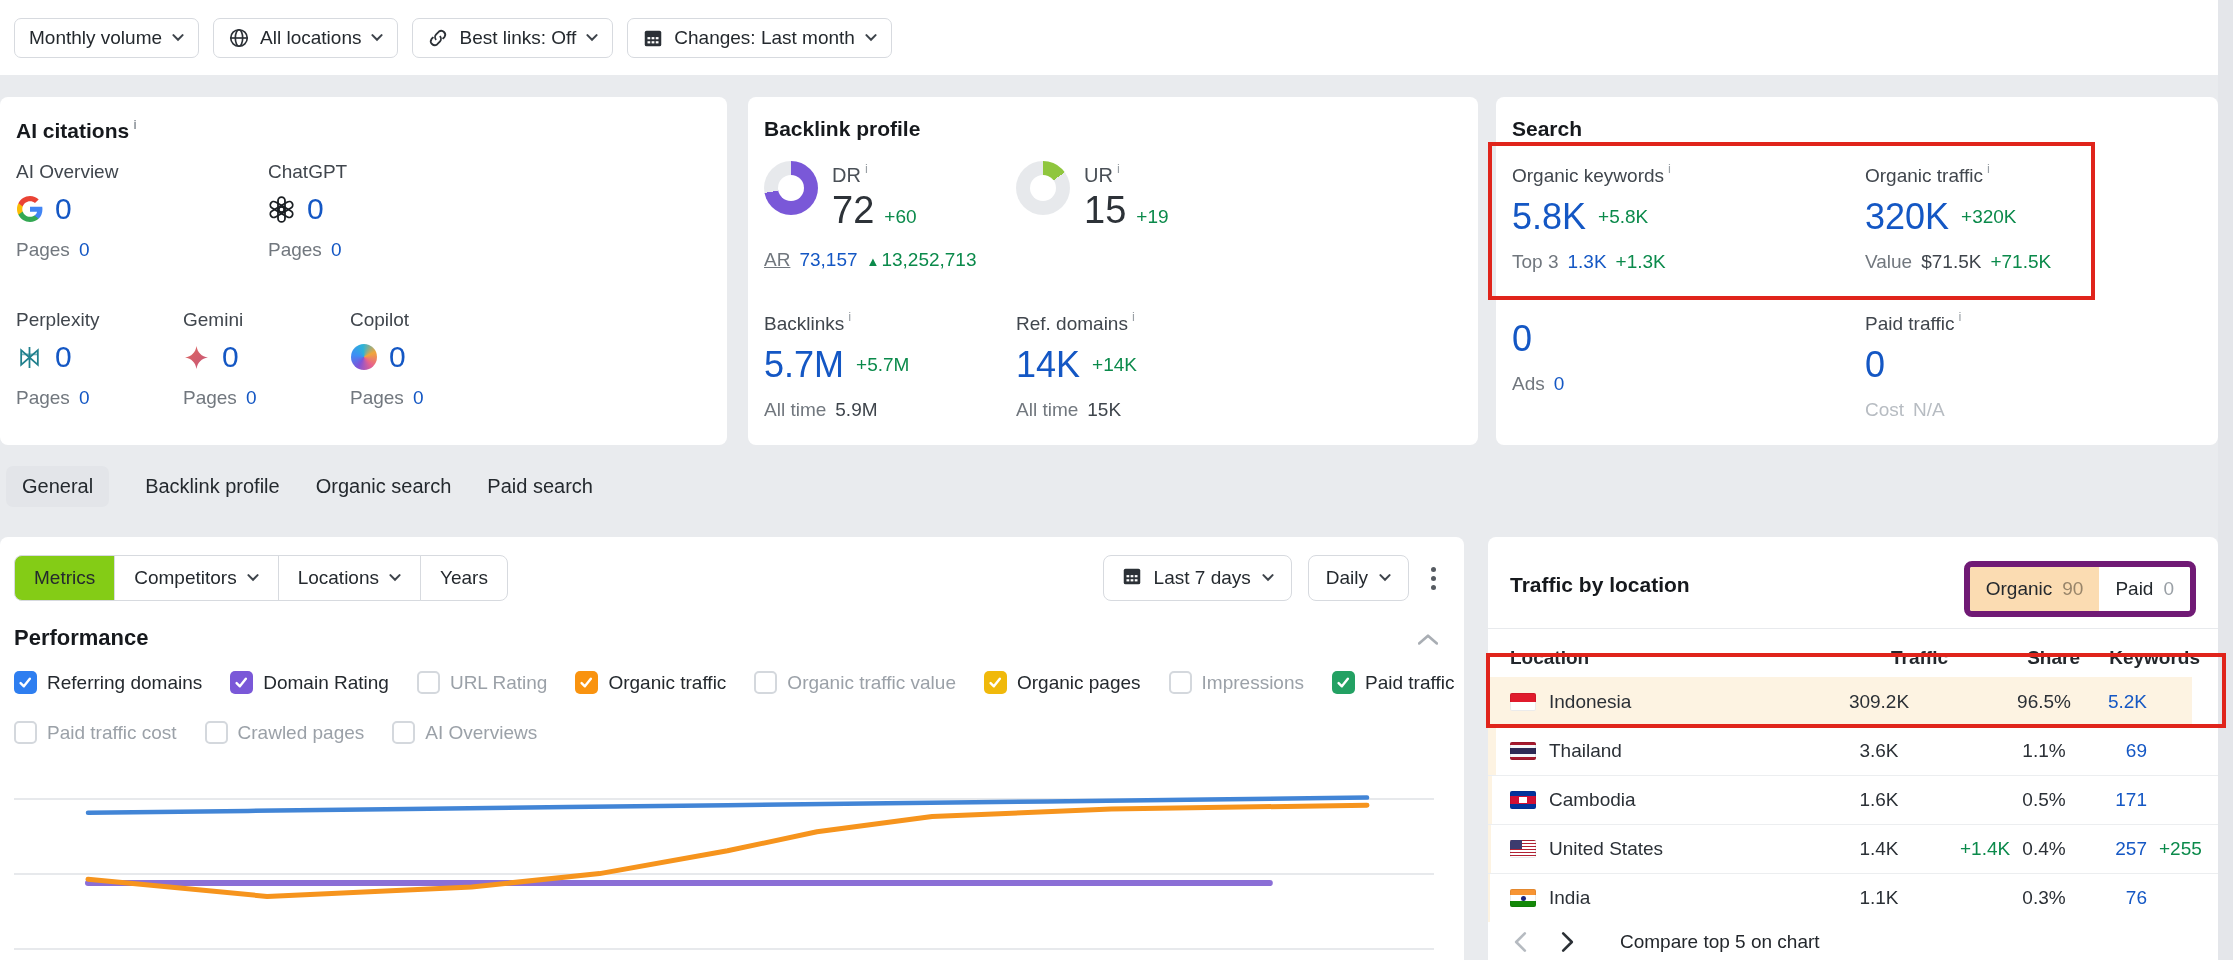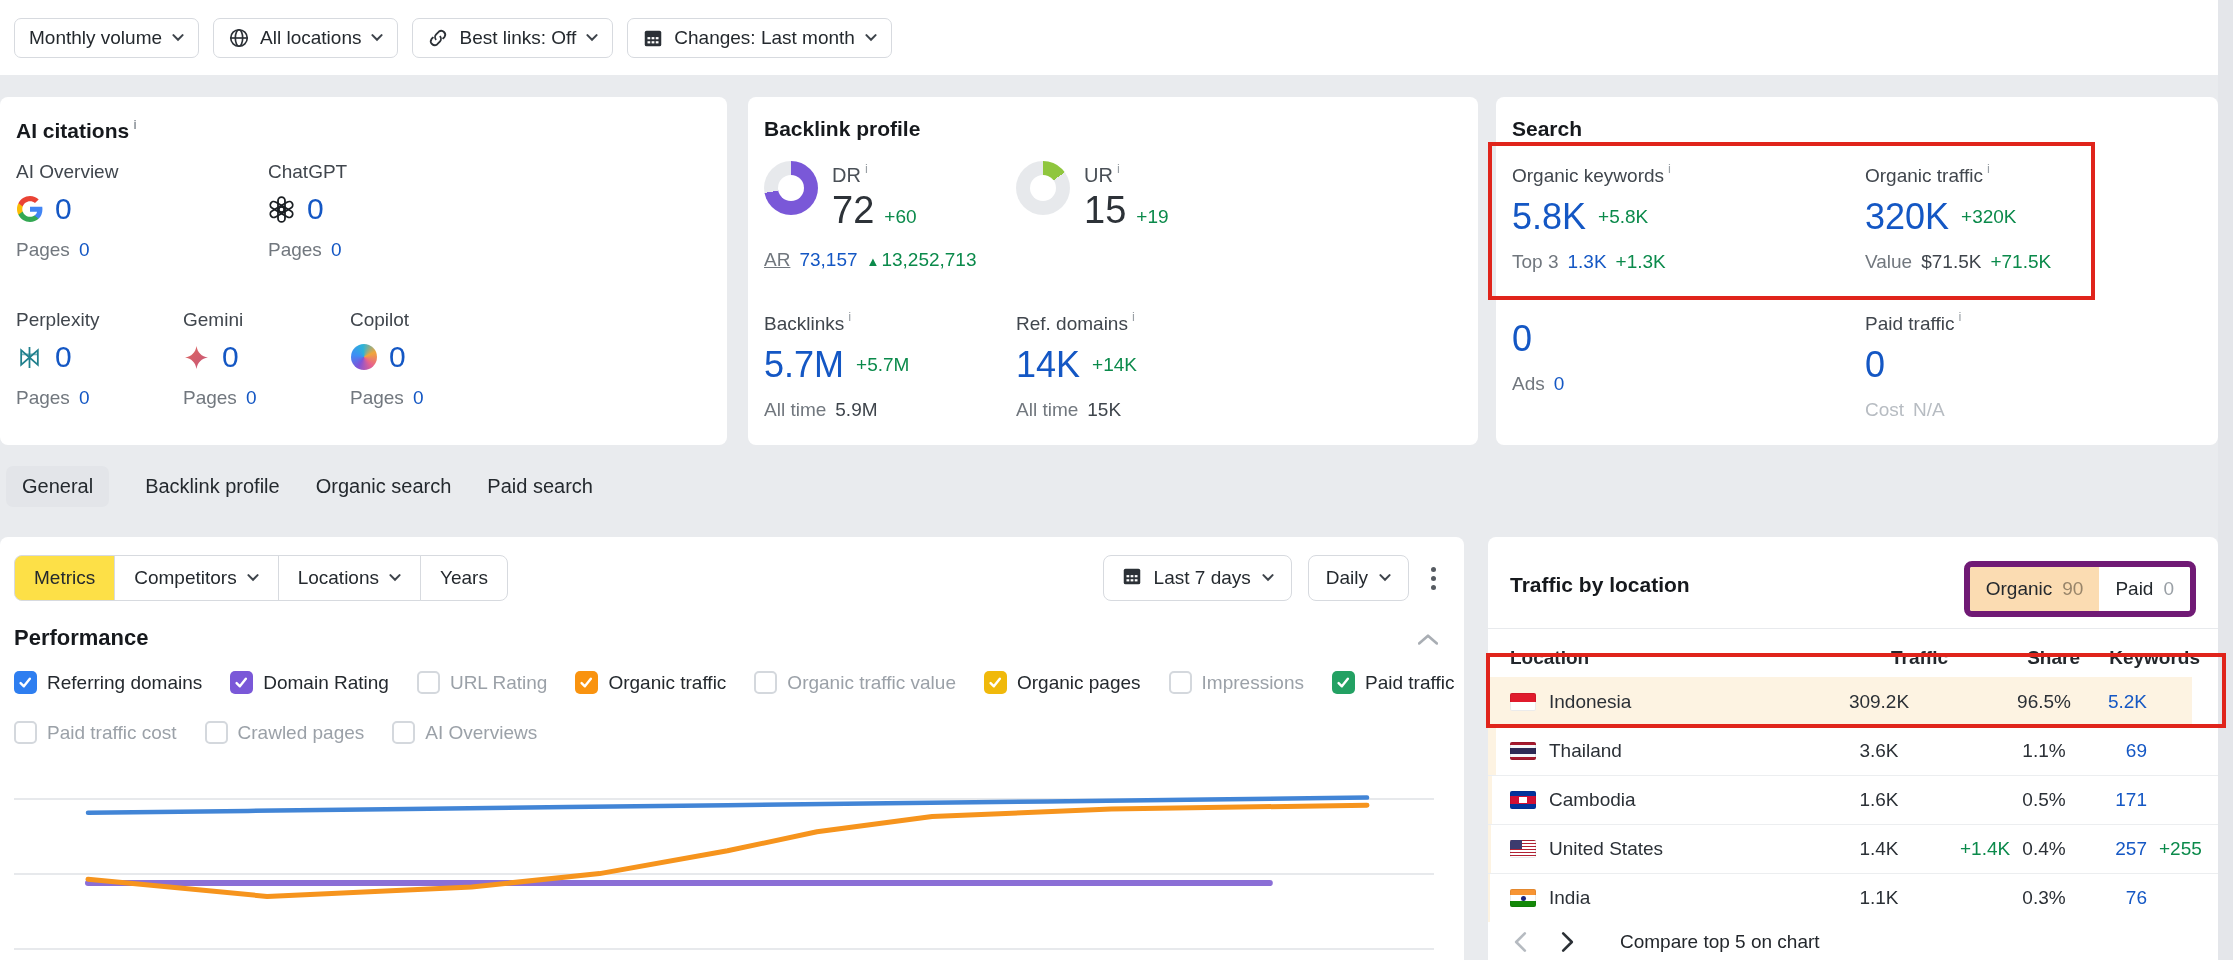--- a/index.html
+++ b/index.html
@@ -57,21 +57,21 @@
   .tabs { position:absolute; left:6px; top:466px; display:flex; align-items:center; gap:36px; font-size:20px; }
   .tab { color:#24292e; padding:9px 0; cursor:pointer; }
   .tab.active { background:#e3e5e9; border-radius:7px; padding:9px 16px; }
 
   
   .c-main { left:0; top:537px; width:1464px; height:440px; }
   .controls-row { position:absolute; left:14px; top:18px; display:flex; }
   .seg { display:flex; align-items:center; gap:10px; height:46px; padding:0 19px; background:#fff; border:1px solid #d7dadf; margin-left:-1px; font-size:19px; color:#24292e; cursor:pointer; }
   .seg.first { border-radius:8px 0 0 8px; margin-left:0; }
   .seg.last { border-radius:0 8px 8px 0; }
-  .seg.active { background:#fde047; }
+  .seg.active { background:#84cc16; }
   .right-controls { position:absolute; right:22px; top:18px; display:flex; gap:16px; align-items:center; }
   .ctrl-btn { display:flex; align-items:center; gap:11px; height:46px; padding:0 17px; background:#fff; border:1px solid #d7dadf; border-radius:8px; font-size:19px; color:#24292e; cursor:pointer; }
   .kebab { display:flex; flex-direction:column; gap:4px; padding:6px; cursor:pointer; }
   .kebab i { width:5px; height:5px; border-radius:50%; background:#565b61; }
   .perf-title { position:absolute; left:14px; top:88px; font-size:22px; font-weight:700; color:#16191d; }
   .collapse { position:absolute; right:26px; top:94px; cursor:pointer; }
   .cb-row { position:absolute; left:14px; display:flex; gap:28px; align-items:center; white-space:nowrap; }
   .cb-row.r1 { top:134px; } .cb-row.r2 { top:184px; }
   .cb-item { display:flex; align-items:center; gap:10px; cursor:pointer; }
   .cb { width:23px; height:23px; border-radius:5px; display:flex; align-items:center; justify-content:center; flex:none; }

